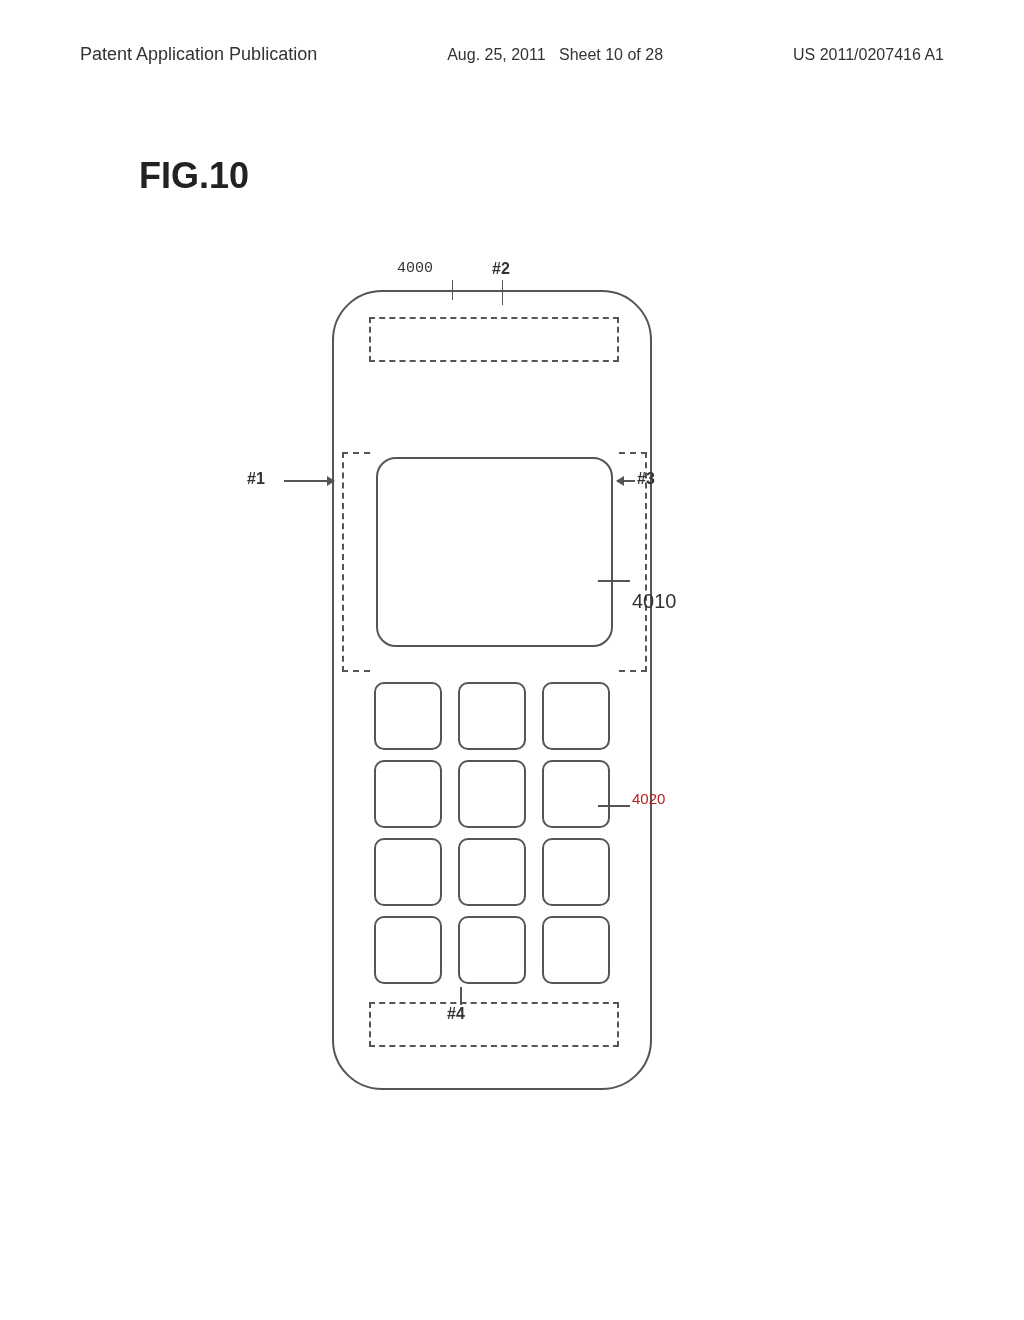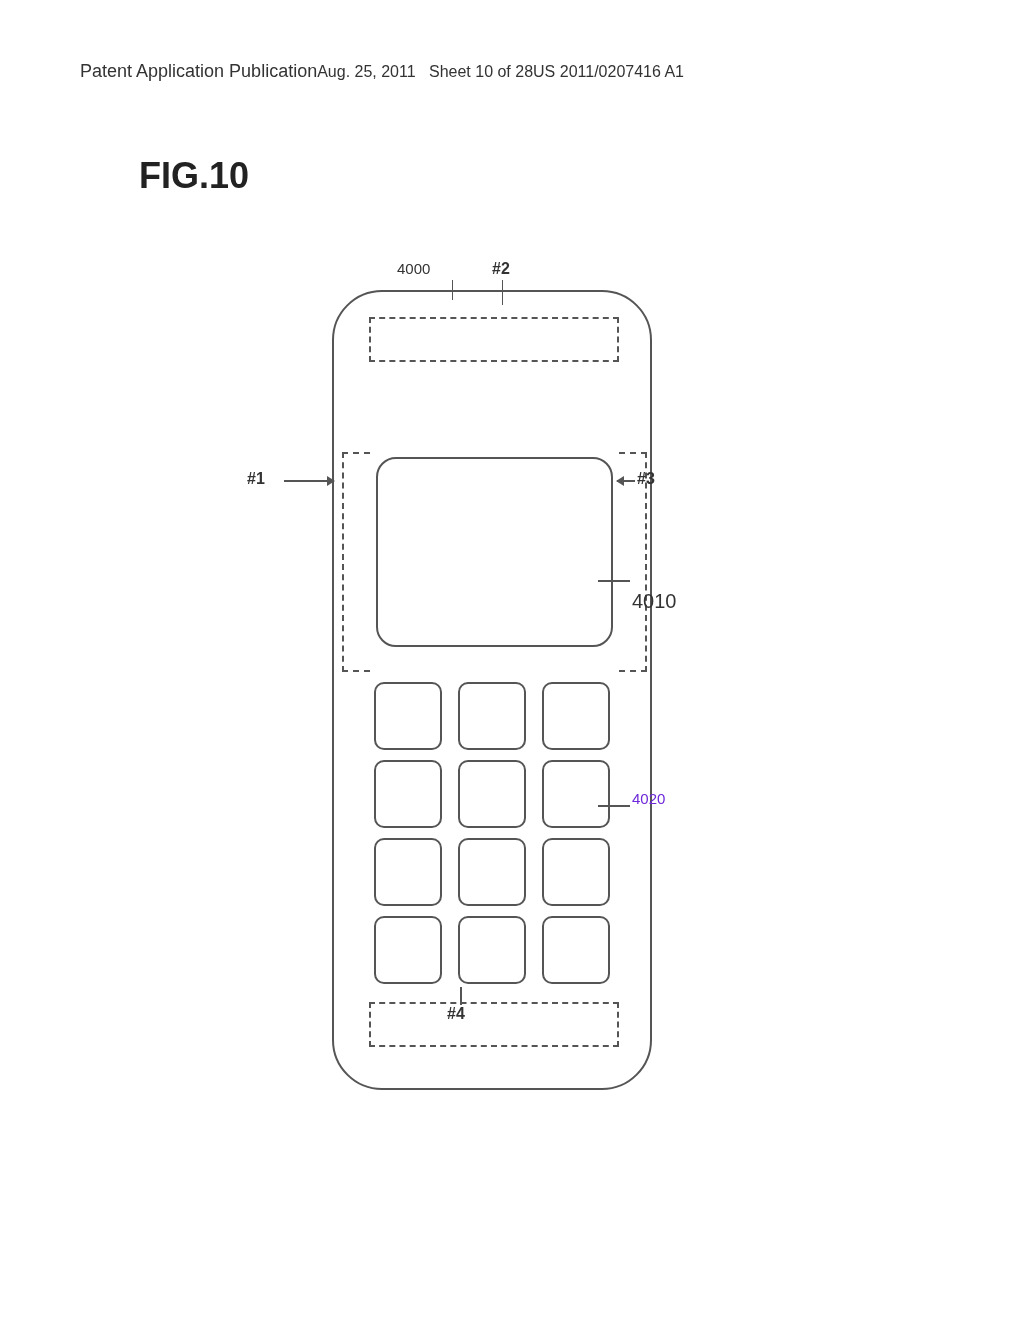--- a/index.html
+++ b/index.html
@@ -7,26 +7,27 @@
       width: 1024px;
       height: 1320px;
       background: #ffffff;
       font-family: Arial, sans-serif;
       position: relative;
       overflow: hidden;
     }
 
     .header {
       position: absolute;
-      top: 61px;
+      top: 44px;
       left: 80px;
       right: 80px;
       display: flex;
-      justify-content: flex-start;
+      justify-content: space-between;
       align-items: center;
+      gap: 24px;
     }
 
     .header-title {
       font-size: 18px;
       font-weight: normal;
       color: #333;
     }
 
     .header-meta {
       font-size: 16px;
@@ -69,20 +70,21 @@
       background: #fff;
     }
 
     
     .label-4000 {
       position: absolute;
       top: 30px;
       left: 95px;
       font-size: 15px;
       color: #333;
+      font-family: Liberation Mono, monospace;
     }
 
     
     .arrow-4000 {
       position: absolute;
       top: 50px;
       left: 150px;
       width: 1px;
       height: 20px;
       border-left: 1.5px solid #555;
@@ -250,21 +252,21 @@
       border-radius: 10px;
       background: #fff;
     }
 
     
     .label-4020 {
       position: absolute;
       top: 560px;
       left: 330px;
       font-size: 15px;
-      color: #6d28d9;
+      color: #b91c1c;
     }
 
     
     .line-4020 {
       position: absolute;
       top: 575px;
       left: 296px;
       width: 32px;
       height: 1.5px;
       background: #555;

